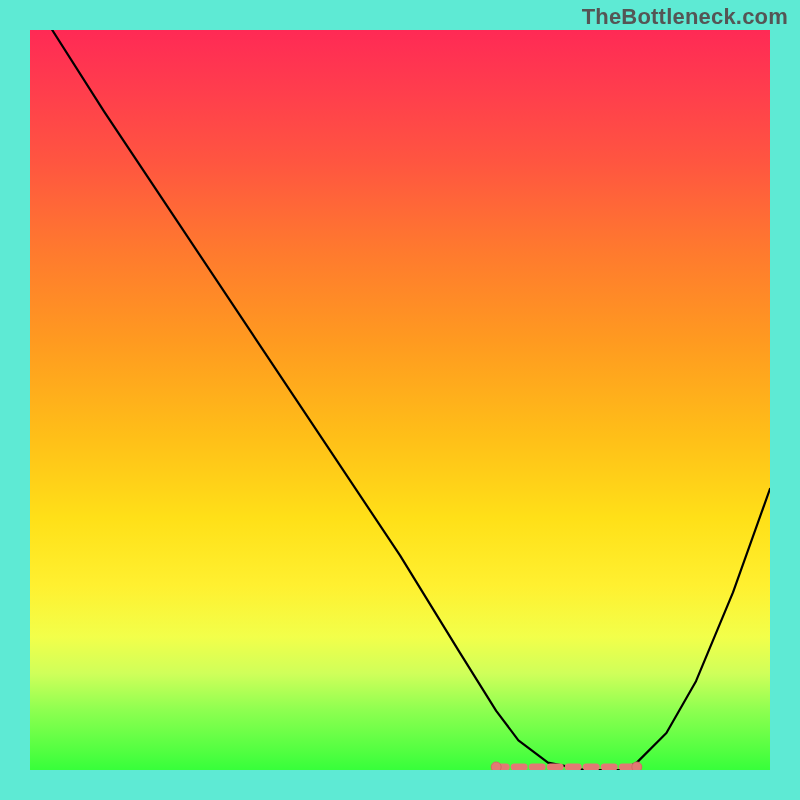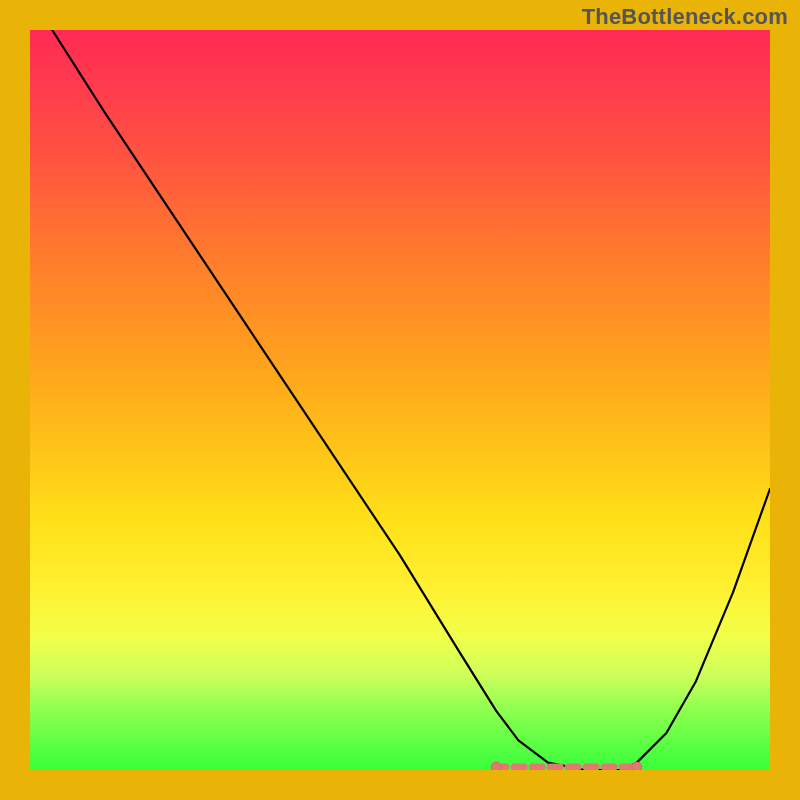--- a/index.html
+++ b/index.html
@@ -8,21 +8,21 @@
     width: 800px;
     height: 800px;
     background: #000;
     overflow: hidden;
     font-family: Arial, Helvetica, sans-serif;
   }
   .frame {
     position: relative;
     width: 800px;
     height: 800px;
-    background: #eab308;
+    background: #5eead4;
   }
   .watermark {
     position: absolute;
     top: 4px;
     right: 12px;
     color: #555;
     font-size: 22px;
     font-weight: 600;
     letter-spacing: 0.2px;
     user-select: none;

